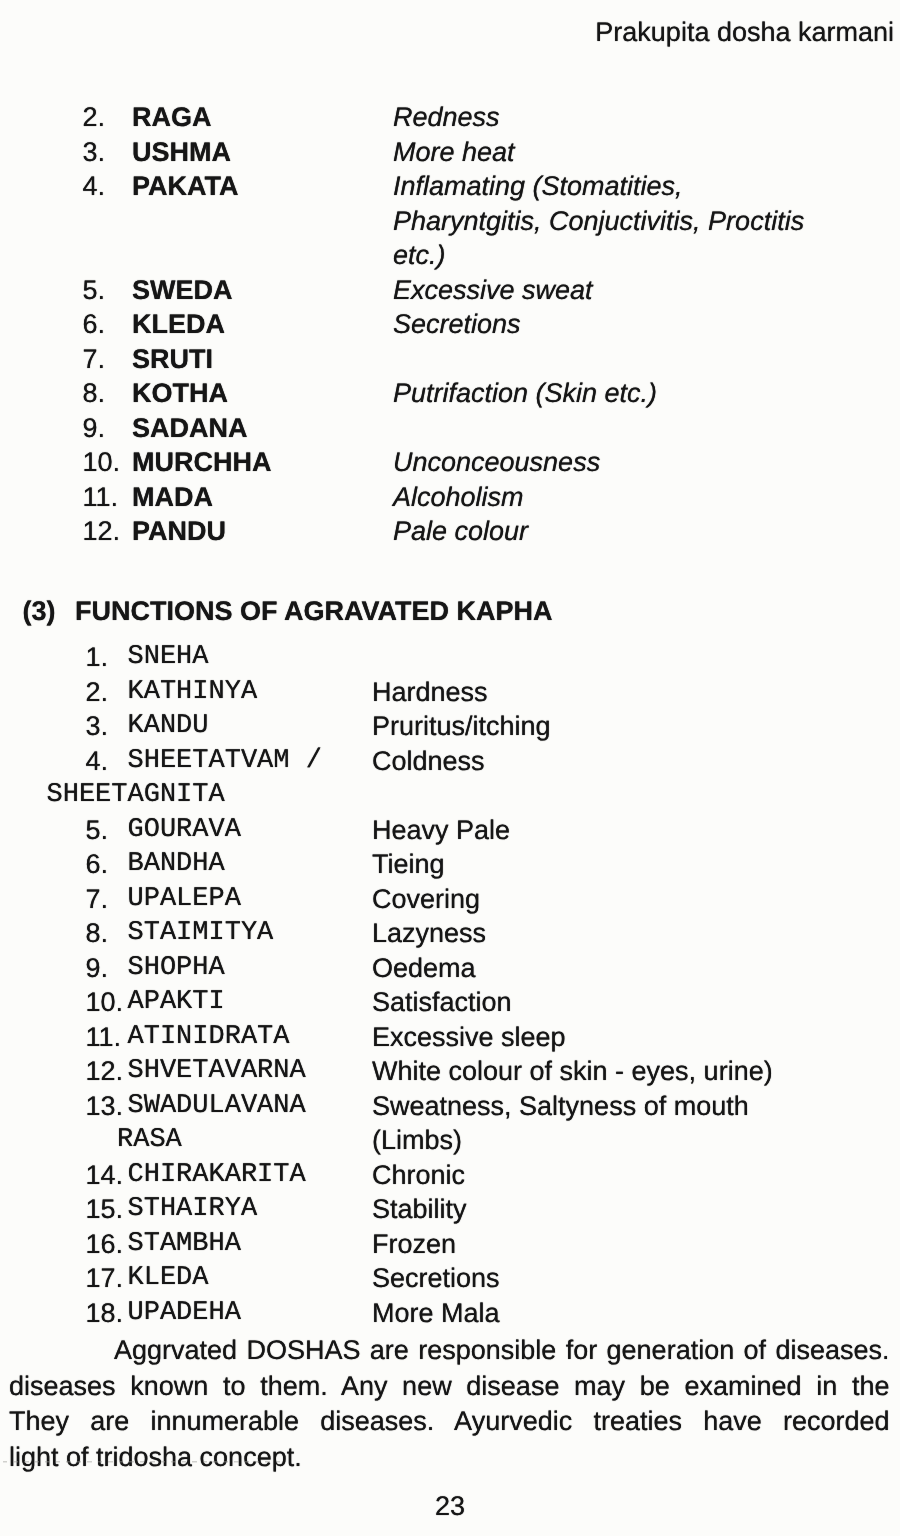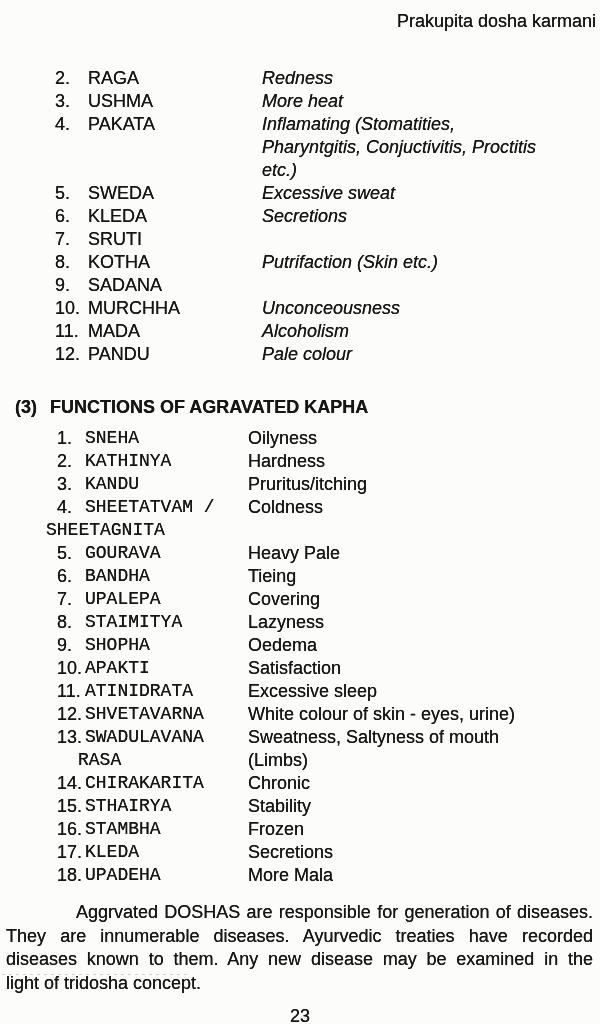--- a/index.html
+++ b/index.html
@@ -17,37 +17,37 @@
   .header {
     margin-top: 10px;
     padding-right: 4px;
     text-align: right;
   }
   
   .glist { }
   .row { display: flex; }
   .l1 .row, .row.l1 { margin-left: 55px; }
   .l1 .num  { width: 33px; flex: none; }
-  .l1 .term { width: 174px; flex: none; }
+  .l1 .term { width: 174px; flex: none; font-weight: bold; }
   .l1 .def  { width: 320px; flex: none; font-style: italic; }
   .list1 { margin-top: 34px; }
 
   .section-head { display: flex; margin-top: 30px; font-weight: bold; }
   .section-head .marker { margin-left: 15px; width: 35px; flex: none; }
 
   .list2 { margin-top: 8px; }
   .l2 .num  { width: 28px; flex: none; }
   .l2 .term { width: 163px; flex: none; font-family: Liberation Mono, monospace; }
   .l2 .def  { width: 344px; flex: none; }
   .list2 .row { margin-left: 57px; }
-  .list2 .row.cont-outdent { margin-left: 46px; }      
+  .list2 .row.cont-outdent { margin-left: 31px; }      
   .list2 .row.cont-term    { margin-left: 78px; }      
   .list2 .row.cont-term .term { width: 170px; flex: none; }
 
-  .paragraph { margin: 14px 7px 0 6px; line-height: 23.5px; }
+  .paragraph { margin: 2px 7px 0 6px; line-height: 23.5px; }
   .pline { text-align: justify; text-align-last: justify; }
   .pline.first { text-indent: 70px; }
   .pline.last { text-align: left; text-align-last: left; }
 
   .page-number { text-align: center; margin-top: 10px; }
 
   .scan-artifact {
     position: absolute; left: 2px; top: 974px;
     width: 186px; height: 1px;
     background: repeating-linear-gradient(90deg, #9a9a96 0 3px, transparent 3px 7px);
@@ -129,21 +129,20 @@
 
 <div class="section-head">
   <span class="marker">(3)</span>
   <span class="title">FUNCTIONS OF AGRAVATED KAPHA</span>
 </div>
 
 <div class="glist list2 l2">
   <div class="row">
     <span class="num">1.</span>
     <span class="term">SNEHA</span>
-    <span class="def">Oilyness</span>
   </div>
   <div class="row">
     <span class="num">2.</span>
     <span class="term">KATHINYA</span>
     <span class="def">Hardness</span>
   </div>
   <div class="row">
     <span class="num">3.</span>
     <span class="term">KANDU</span>
     <span class="def">Pruritus/itching</span>
@@ -227,20 +226,20 @@
   </div>
   <div class="row">
     <span class="num">18.</span>
     <span class="term">UPADEHA</span>
     <span class="def">More Mala</span>
   </div>
 </div>
 
 <div class="paragraph">
   <div class="pline first">Aggrvated DOSHAS are responsible for generation of diseases.</div>
+  <div class="pline">diseases known to them. Any new disease may be examined in the</div>
   <div class="pline">They are innumerable diseases. Ayurvedic treaties have recorded</div>
-  <div class="pline">diseases known to them. Any new disease may be examined in the</div>
   <div class="pline last">light of tridosha concept.</div>
 </div>
 
 <div class="scan-artifact"></div>
 
 <div class="page-number">23</div>
 
 </body></html>

